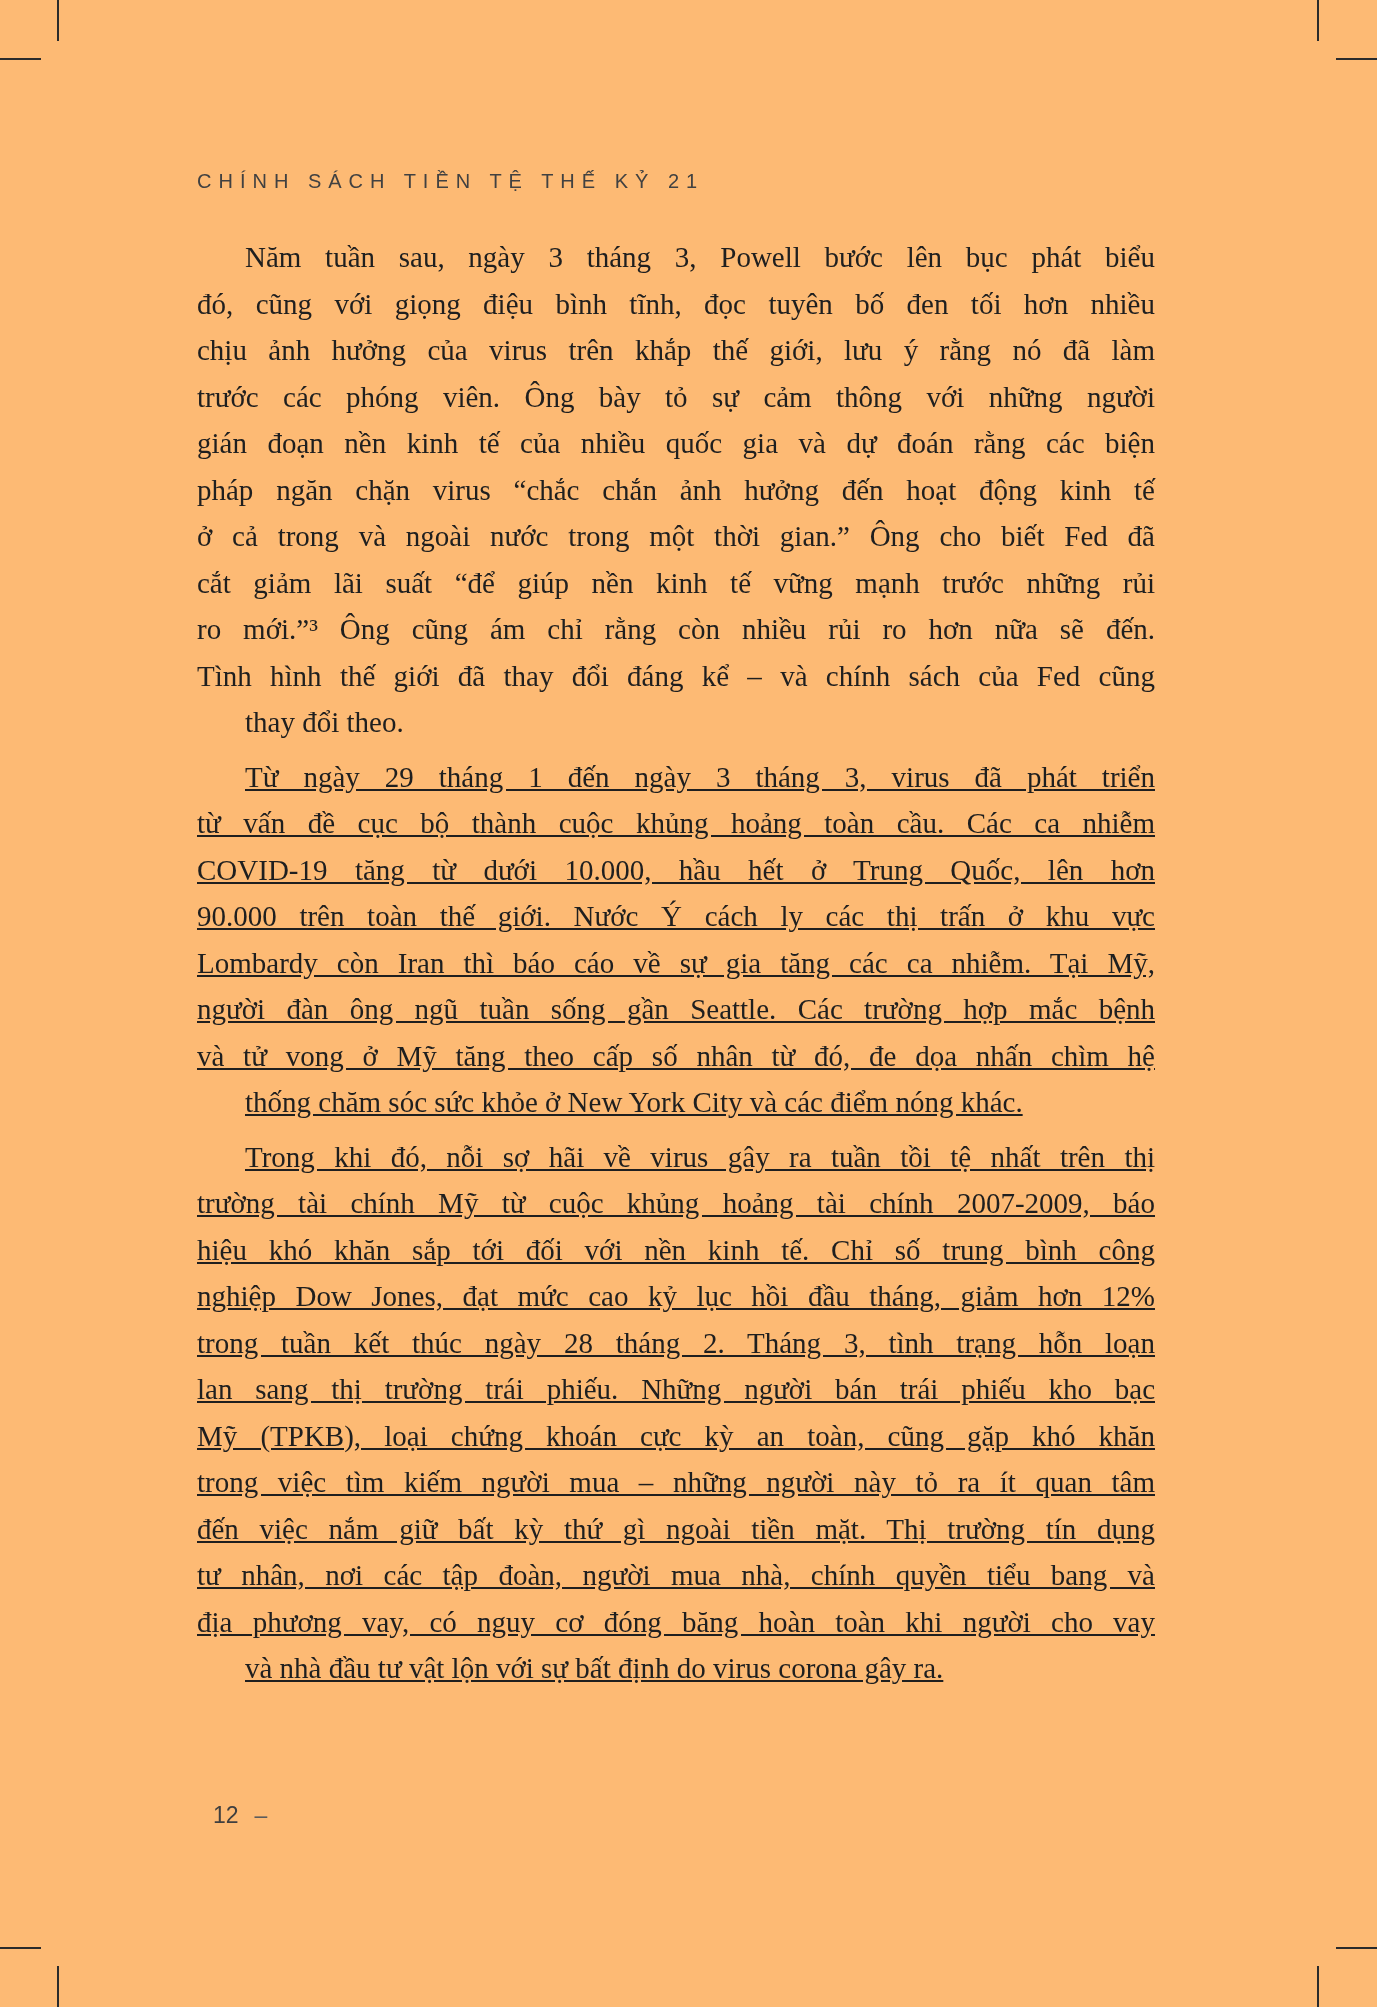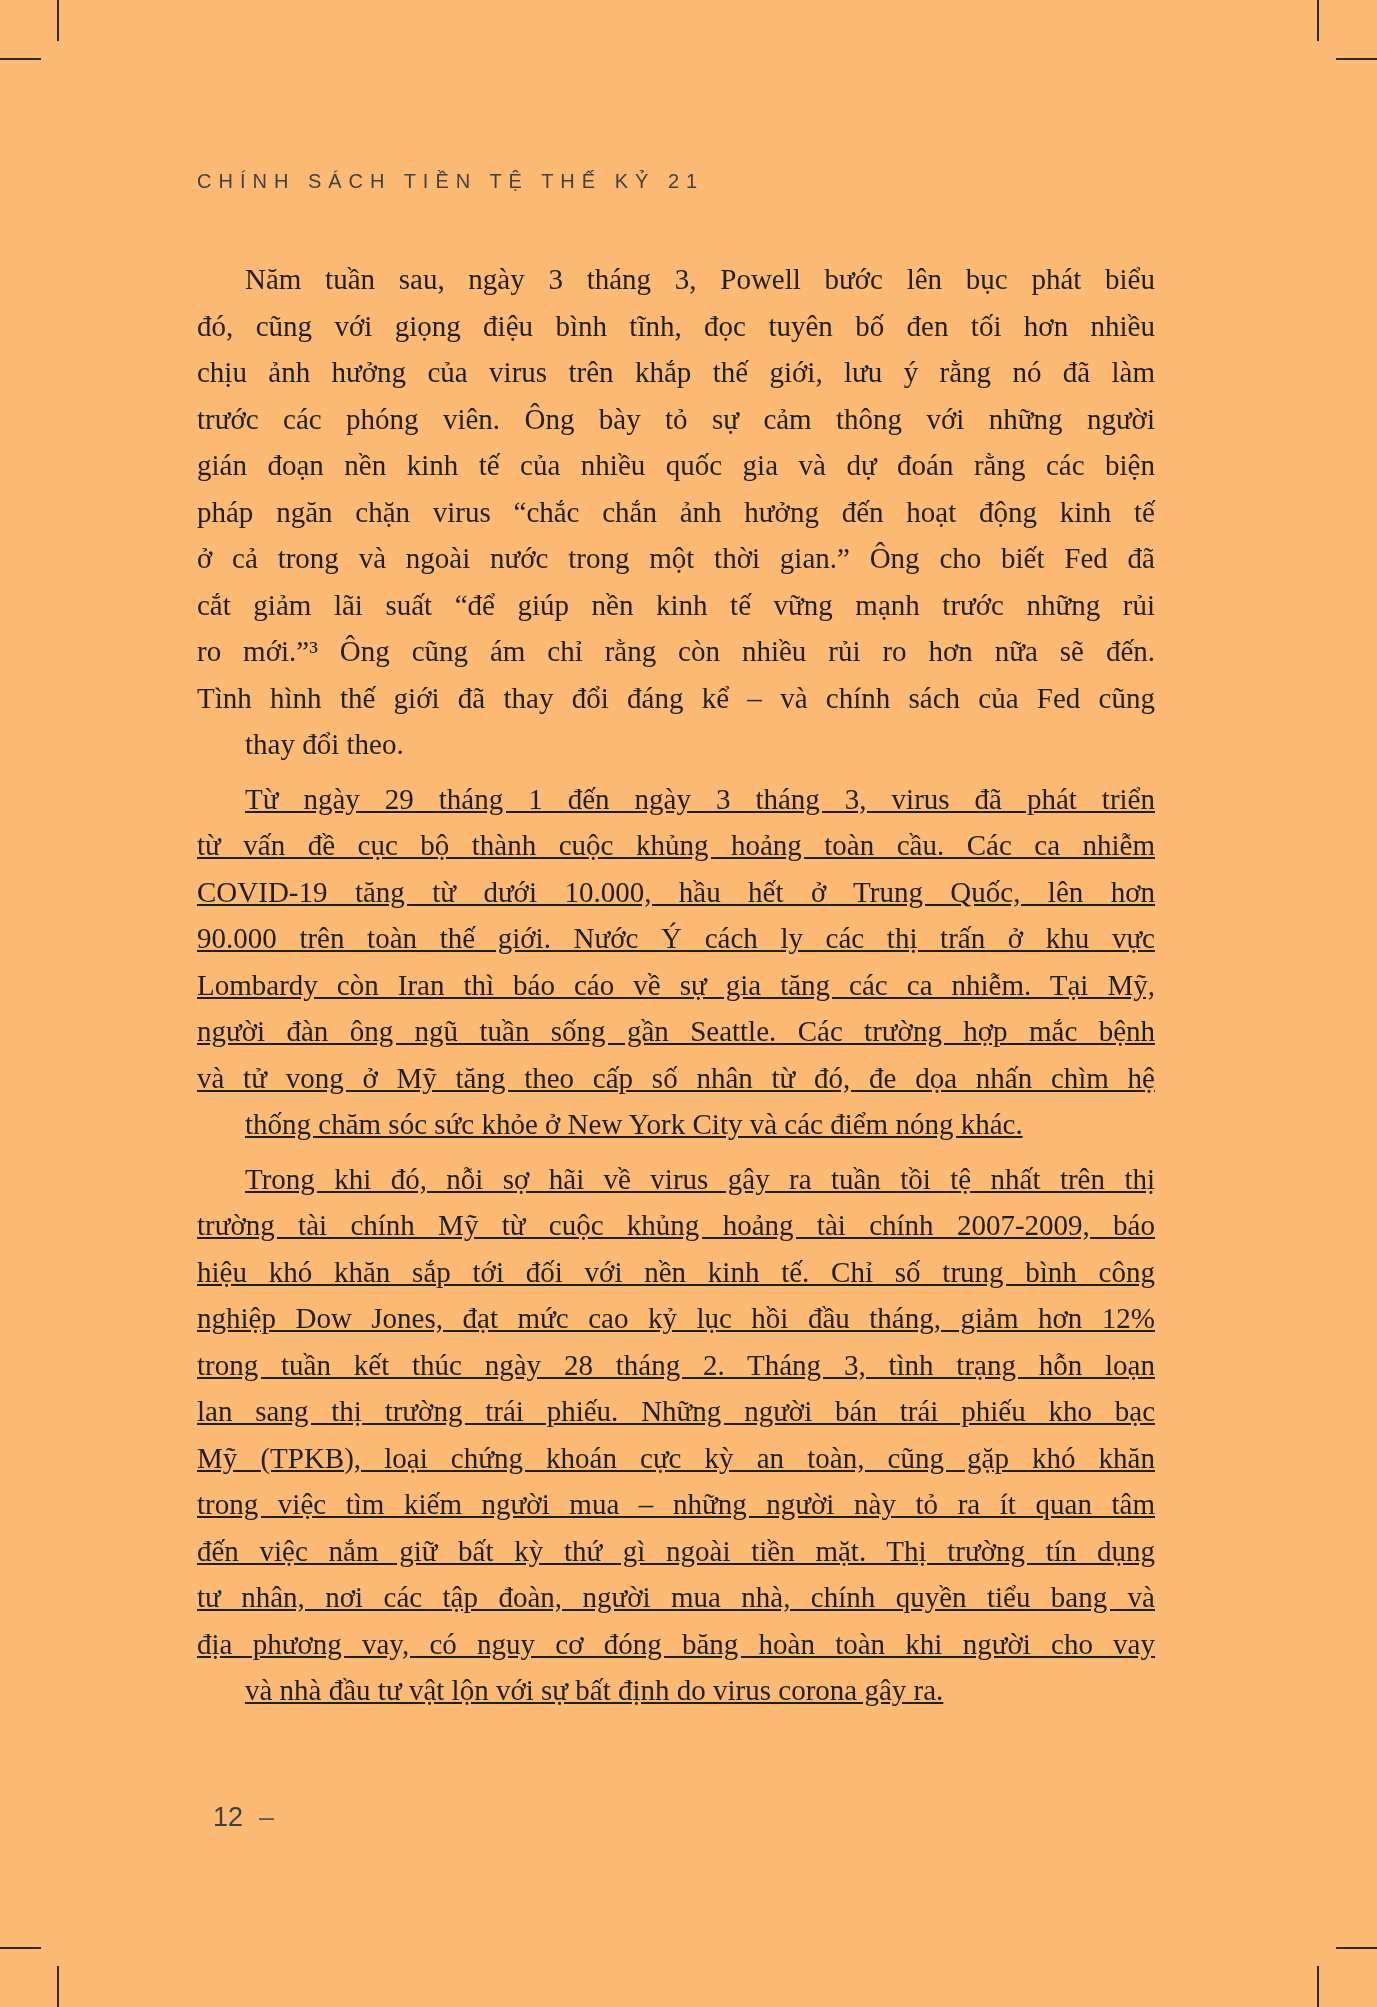--- a/index.html
+++ b/index.html
@@ -31,38 +31,38 @@
     font-family: "Liberation Sans", sans-serif;
     font-size: 20px;
     letter-spacing: 7px;
     color: #414141;
     white-space: nowrap;
   }
 
   .body-text {
     position: absolute;
     left: 197px;
-    top: 256px;
+    top: 234px;
     width: 958px;
     color: #1f1f1f;
     font-size: 29px;
     line-height: 46.5px;
   }
   .paragraph { margin: 0; }
   .paragraph + .paragraph { margin-top: 8px; text-decoration: underline; }
   .line { text-align: justify; text-align-last: justify; }
   .line.para-last { text-align-last: left; margin-left: 48px; }
   .line.para-first { text-indent: 48px; }
 
   .footer {
     position: absolute;
     left: 213px;
     top: 1802px;
     font-family: "Liberation Sans", sans-serif;
-    font-size: 27px;
+    font-size: 23px;
     color: #3f3f3f;
     display: flex;
     align-items: flex-end;
     gap: 16px;
   }
   .footer .dash { color: #5c5c5c; }
 </style>
 </head>
 <body>
 

